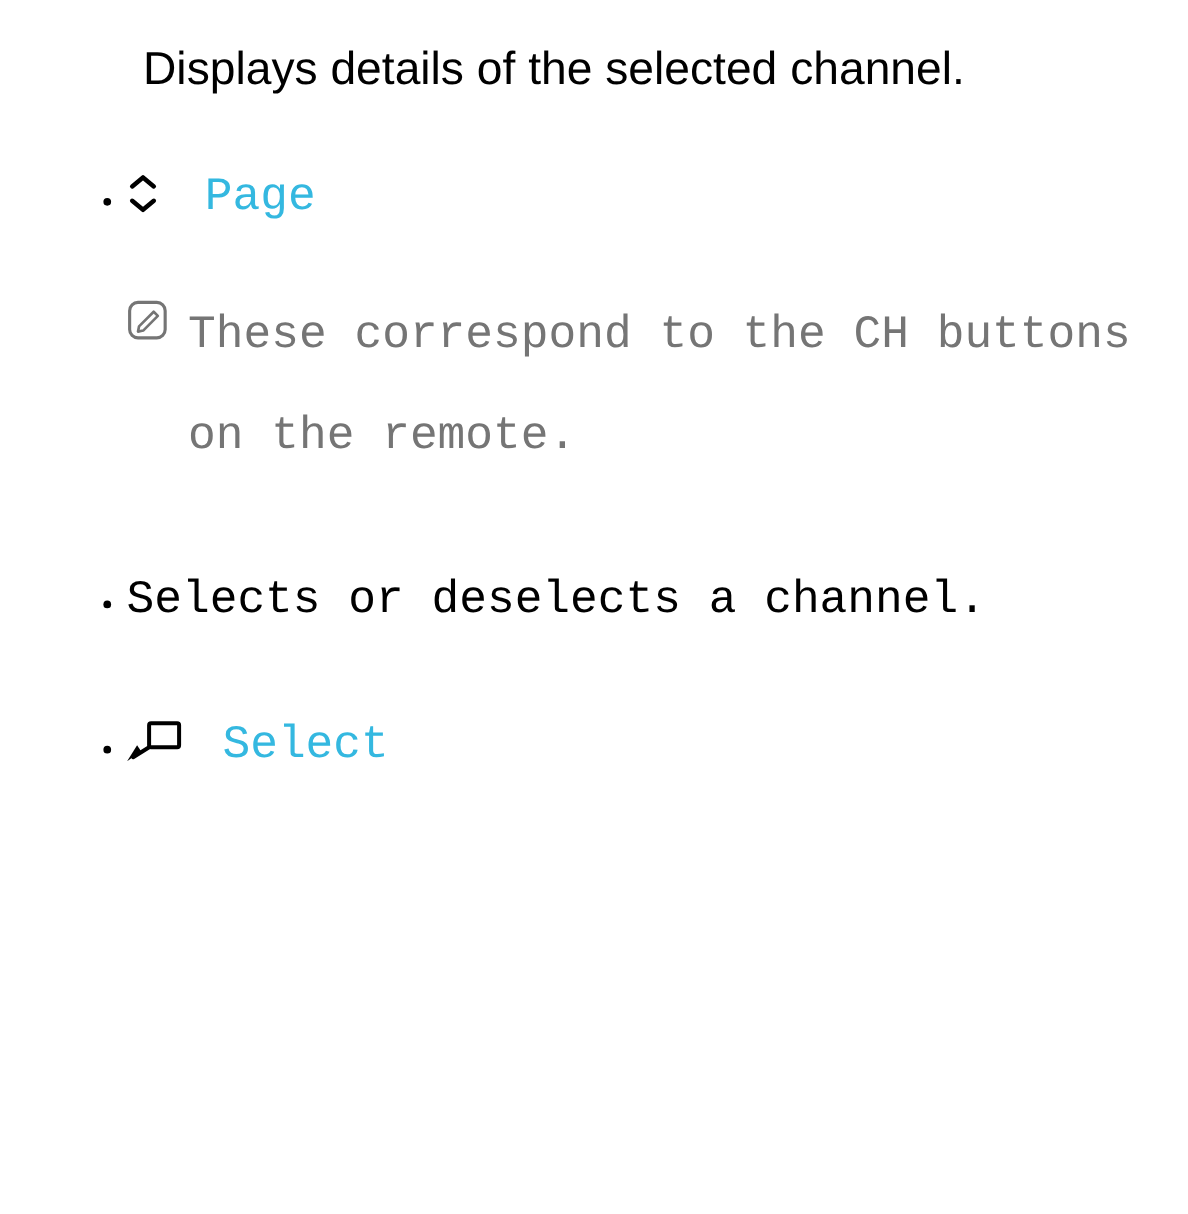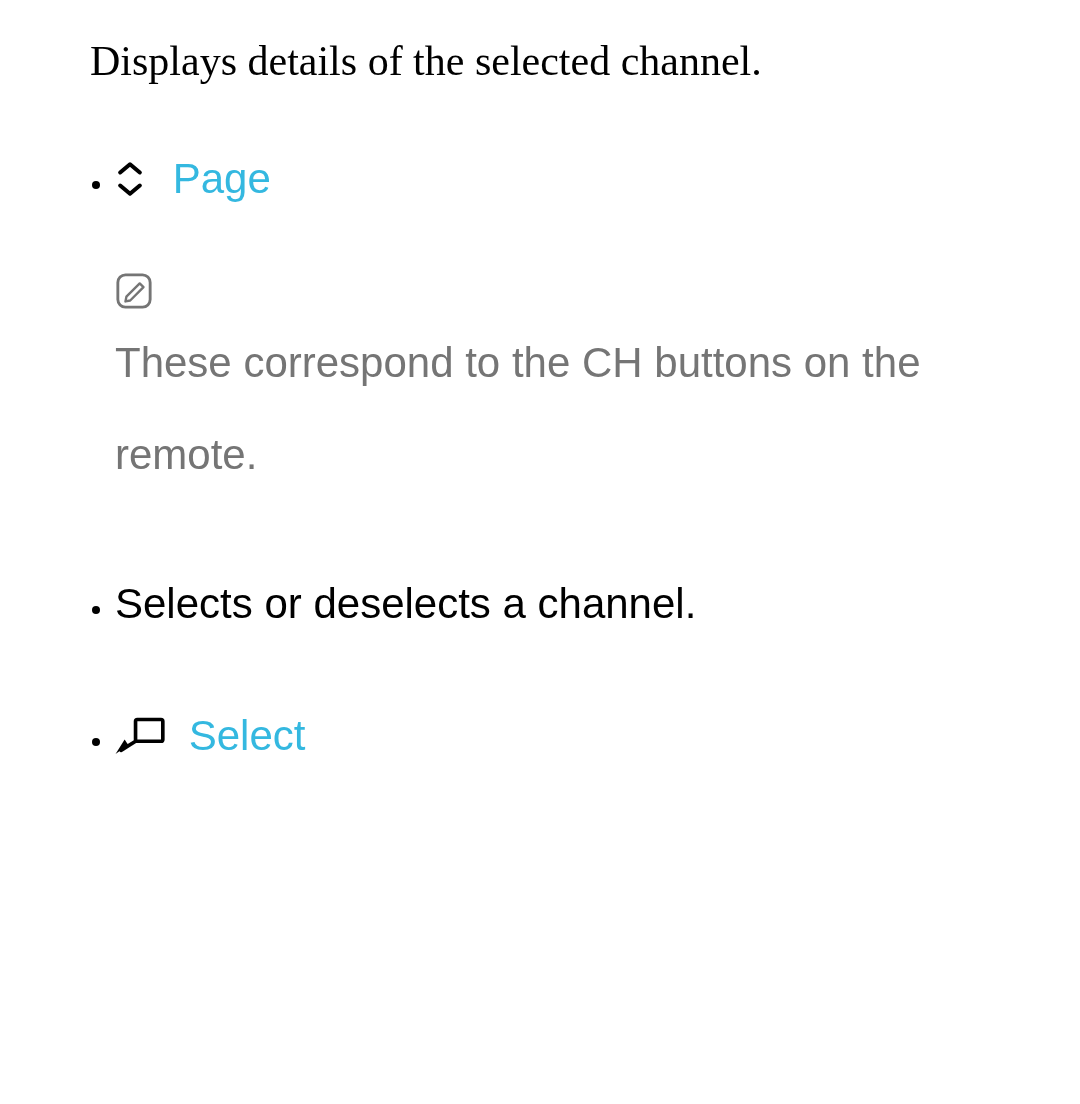--- a/index.html
+++ b/index.html
@@ -17,28 +17,28 @@
     color: #000;
     line-height: 1.45;
   }
   ul.items {
     list-style: disc;
     margin: 0;
     padding-left: 85px;
   }
   ul.items > li {
     margin-top: 56px;
+    font-family: Liberation Mono, monospace;
   }
   ul.items > li::marker {
     font-size: 28px;
   }
   .intro {
-    margin: 0 0 0 60px;
+    margin: 0 0 0 100px;
     line-height: 1.5;
-    font-family: Liberation Serif, serif;
   }
   .desc {
     margin-top: 56px;
     line-height: 2.2;
   }
   .label-row {
     display: inline;
   }
   .label {
     color: #34b8e0;
@@ -49,26 +49,25 @@
   }
   .icon {
     display: inline-block;
     vertical-align: -4px;
     width: 48px;
     margin-right: 10px;
   }
   .note {
     display: flex;
     align-items: flex-start;
-    gap: 7px;
+    gap: 18px;
     margin-top: 48px;
     padding-left: 0;
     color: #757575;
     line-height: 2.2;
-    flex-direction: column;
   }
   .note-icon {
     flex: 0 0 auto;
     margin-top: 14px;
   }
   .note-text {
     flex: 1 1 auto;
   }
   svg { display: block; }
 </style>

